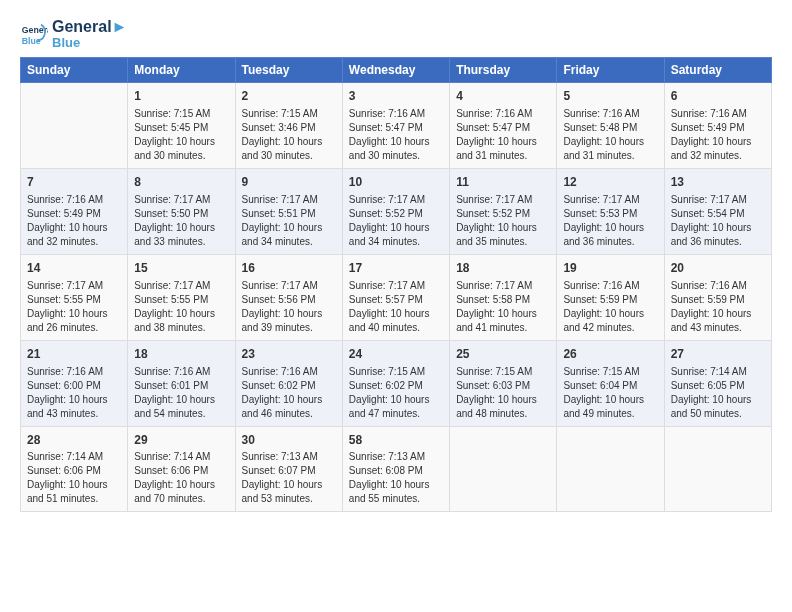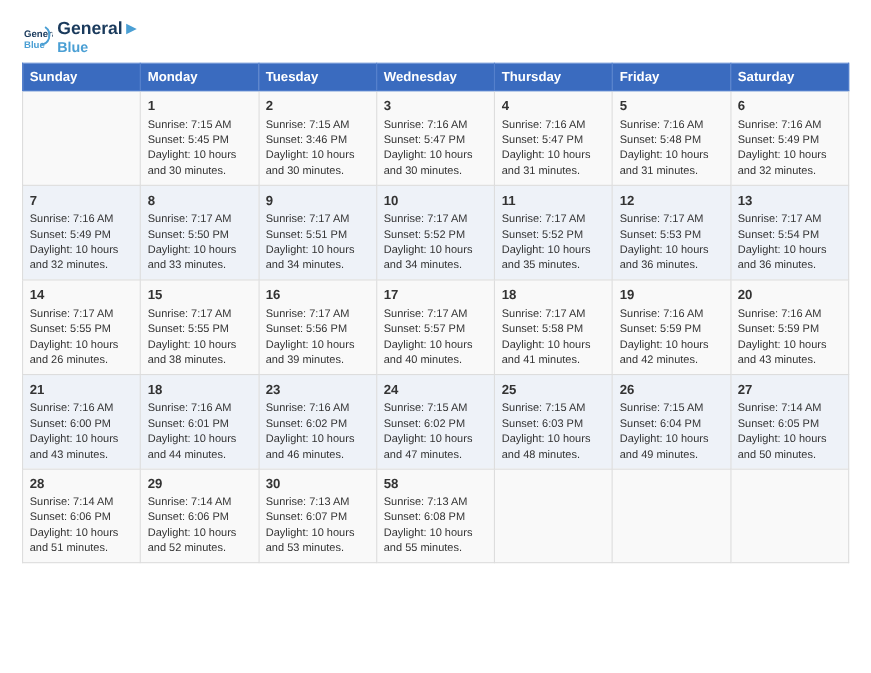--- a/index.html
+++ b/index.html
@@ -269,21 +269,21 @@
             <div class="cell-content">Sunrise: 7:16 AM</div>
             <div class="cell-content">Sunset: 6:00 PM</div>
             <div class="cell-content">Daylight: 10 hours</div>
             <div class="cell-content">and 43 minutes.</div>
           </td>
           <td>
             <span class="day-number">18</span>
             <div class="cell-content">Sunrise: 7:16 AM</div>
             <div class="cell-content">Sunset: 6:01 PM</div>
             <div class="cell-content">Daylight: 10 hours</div>
-            <div class="cell-content">and 44 minutes.</div>
+            <div class="cell-content">and 54 minutes.</div>
           </td>
           <td>
             <span class="day-number">23</span>
             <div class="cell-content">Sunrise: 7:16 AM</div>
             <div class="cell-content">Sunset: 6:02 PM</div>
             <div class="cell-content">Daylight: 10 hours</div>
             <div class="cell-content">and 46 minutes.</div>
           </td>
           <td>
             <span class="day-number">24</span>
@@ -320,21 +320,21 @@
             <div class="cell-content">Sunrise: 7:14 AM</div>
             <div class="cell-content">Sunset: 6:06 PM</div>
             <div class="cell-content">Daylight: 10 hours</div>
             <div class="cell-content">and 51 minutes.</div>
           </td>
           <td>
             <span class="day-number">29</span>
             <div class="cell-content">Sunrise: 7:14 AM</div>
             <div class="cell-content">Sunset: 6:06 PM</div>
             <div class="cell-content">Daylight: 10 hours</div>
-            <div class="cell-content">and 52 minutes.</div>
+            <div class="cell-content">and 70 minutes.</div>
           </td>
           <td>
             <span class="day-number">30</span>
             <div class="cell-content">Sunrise: 7:13 AM</div>
             <div class="cell-content">Sunset: 6:07 PM</div>
             <div class="cell-content">Daylight: 10 hours</div>
             <div class="cell-content">and 53 minutes.</div>
           </td>
           <td>
             <span class="day-number">58</span>

